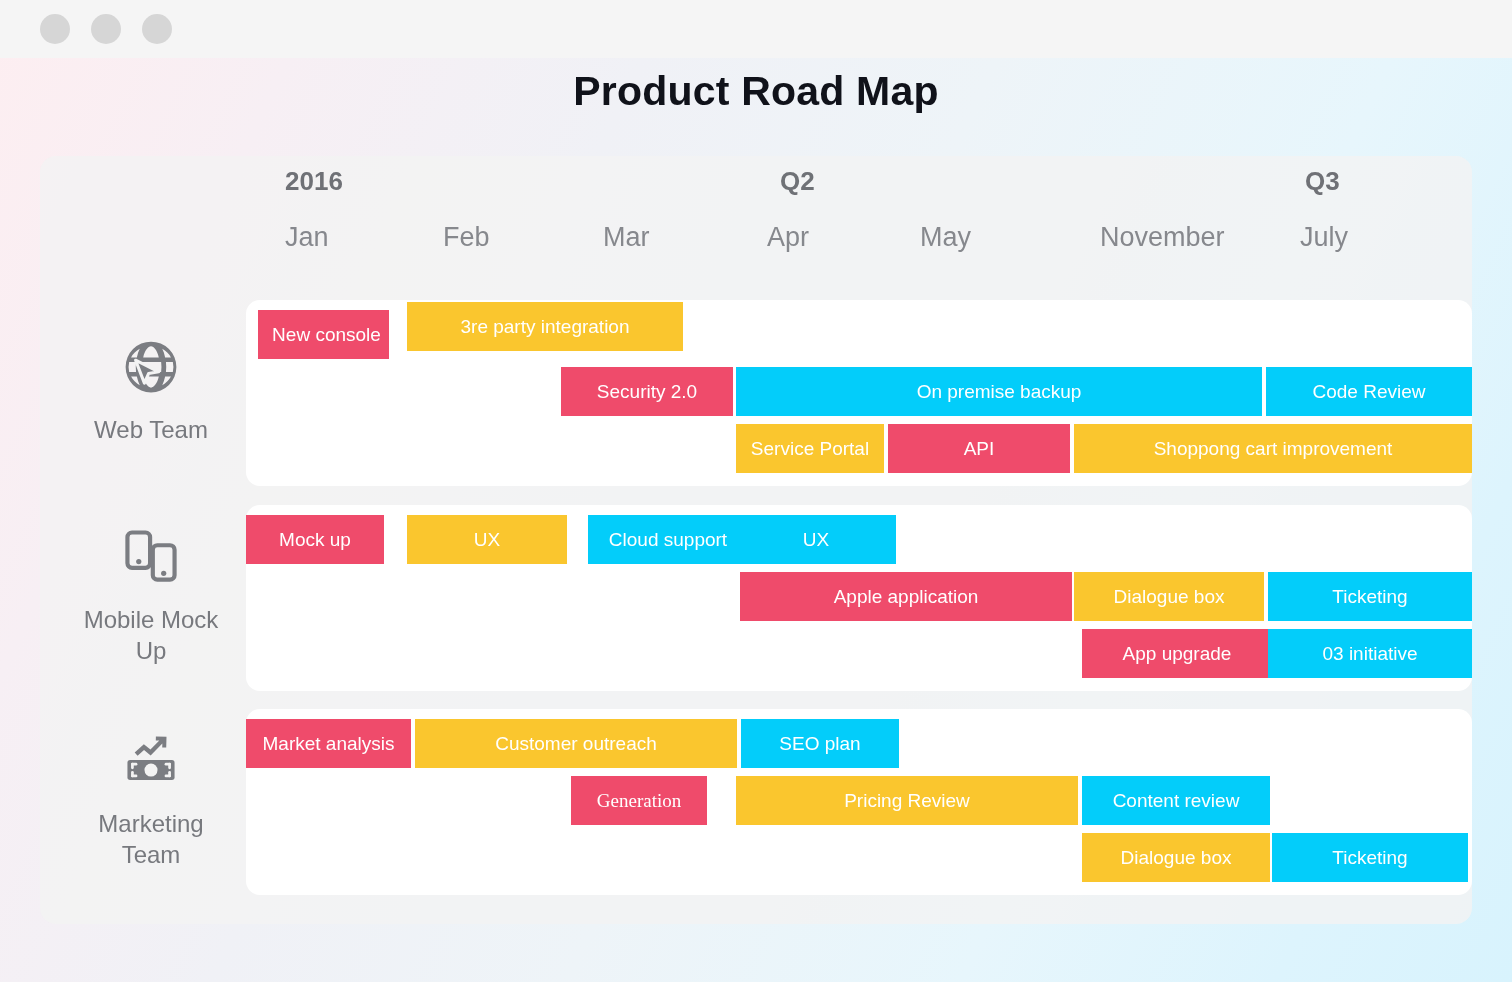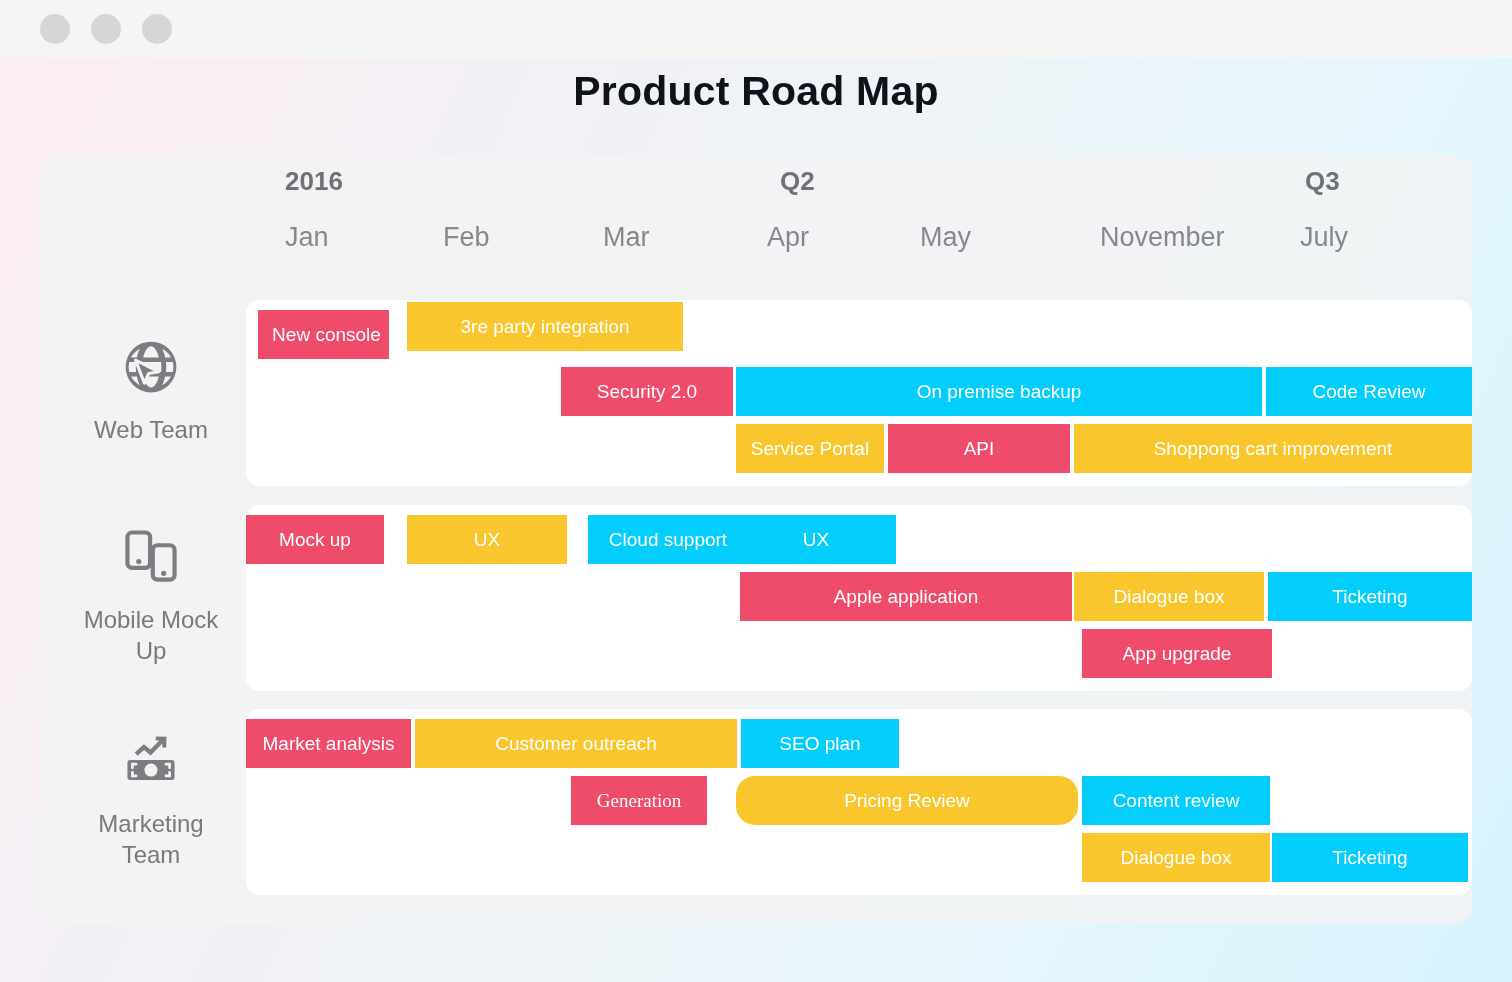--- a/index.html
+++ b/index.html
@@ -214,20 +214,21 @@
           </div>
           <div class="row-card" style="top: 349px; height: 186px;">
             <div class="bar pink" style="left: 0px; width: 138px; top: 10px;">Mock up</div>
             <div class="bar yellow" style="left: 161px; width: 160px; top: 10px;">UX</div>
             <div class="bar cyan" style="left: 342px; width: 160px; top: 10px;">Cloud support</div>
             <div class="bar cyan" style="left: 490px; width: 160px; top: 10px;">UX</div>
             <div class="bar pink" style="left: 494px; width: 332px; top: 67px;">Apple application</div>
             <div class="bar yellow" style="left: 828px; width: 190px; top: 67px;">Dialogue box</div>
             <div class="bar cyan" style="left: 1022px; width: 204px; top: 67px;">Ticketing</div>
             <div class="bar pink" style="left: 828px; width: 190px; top: 124px; margin-left: 8px;">App upgrade</div>
+            <div class="bar cyan" style="left: 1022px; width: 204px; top: 124px;">03 initiative</div>
           </div>
         </div>
         <div class="row" style="top: 0px;">
           <div class="row-label" style="top: 576px;">
             <span class="row-icon">
     <svg viewBox="0 0 64 64" width="58" height="58" aria-hidden="true">
       <g fill="#7b7d82">
         <path d="M14 22.6l10.1-9.2 7.3 6 9.8-9.9-3.9-.1.1-4.4 11.7.3-.3 11.8-4.4-.1.1-4.2-12.9 13-7.3-6-7.1 6.4-3.2-3.6z"></path>
         <path d="M9 31h46a3 3 0 0 1 3 3v16a3 3 0 0 1-3 3H9a3 3 0 0 1-3-3V34a3 3 0 0 1 3-3z"></path>
       </g>
@@ -247,21 +248,21 @@
       </g>
     </svg></span>
             <div class="row-name">Marketing
 Team</div>
           </div>
           <div class="row-card" style="top: 553px; height: 186px;">
             <div class="bar pink" style="left: 0px; width: 165px; top: 10px;">Market analysis</div>
             <div class="bar yellow" style="left: 169px; width: 322px; top: 10px;">Customer outreach</div>
             <div class="bar cyan" style="left: 495px; width: 158px; top: 10px;">SEO plan</div>
             <div class="bar pink" style="left: 325px; width: 136px; top: 67px; font-family: Liberation Serif, serif;">Generation</div>
-            <div class="bar yellow" style="left: 490px; width: 342px; top: 67px; border-radius: 19px;">Pricing Review</div>
+            <div class="bar yellow" style="left: 490px; width: 342px; top: 67px;">Pricing Review</div>
             <div class="bar cyan" style="left: 836px; width: 188px; top: 67px;">Content review</div>
             <div class="bar yellow" style="left: 836px; width: 188px; top: 124px;">Dialogue box</div>
             <div class="bar cyan" style="left: 1026px; width: 196px; top: 124px;">Ticketing</div>
           </div>
         </div>
       </div>
 
   </div>
 </div>
 

